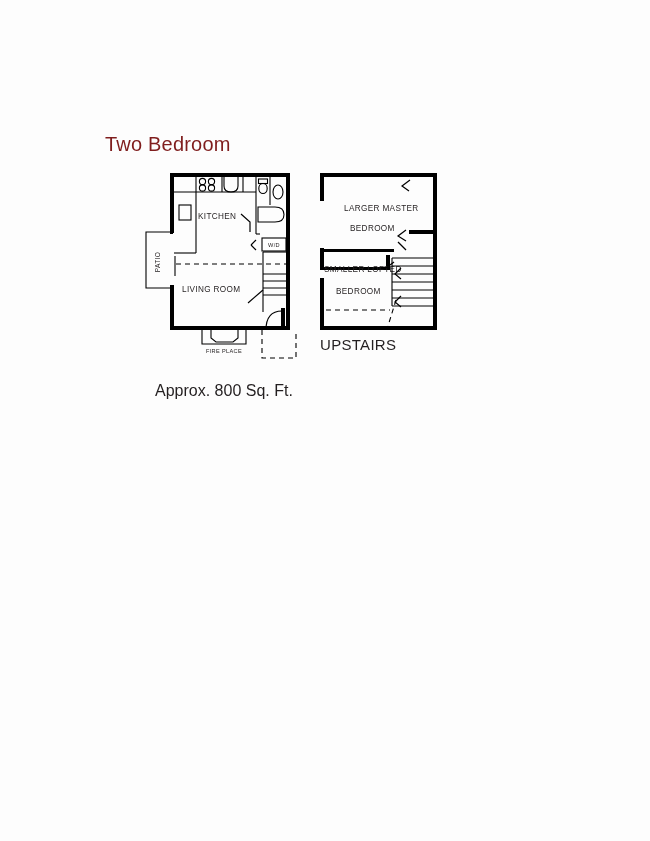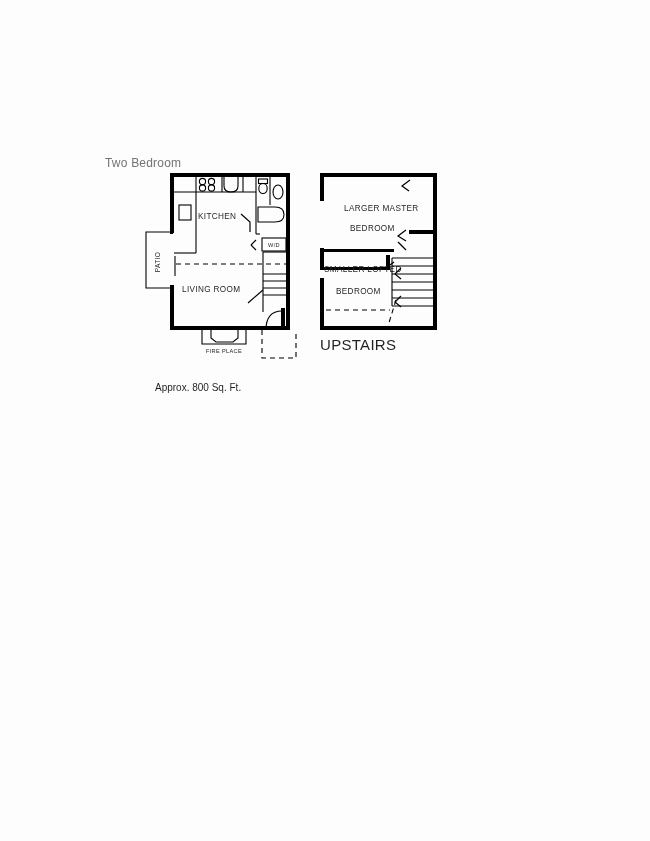--- a/index.html
+++ b/index.html
@@ -18,31 +18,31 @@
   }
   #plan-root {
     position: absolute;
     left: 0; top: 0;
     width: 650px;
     height: 841px;
   }
   #plan-title {
     position: absolute;
     left: 105px;
-    top: 156px;
-    font-size: 12px;
-    color: #737373;
+    top: 133px;
+    font-size: 20px;
+    color: #7f1d1d;
     letter-spacing: 0.2px;
     white-space: nowrap;
   }
   #plan-footnote {
     position: absolute;
     left: 155px;
     top: 382px;
-    font-size: 10px;
+    font-size: 16px;
     color: #231f20;
     white-space: nowrap;
   }
   #upstairs-caption {
     position: absolute;
     left: 320px;
     top: 336px;
     font-size: 15px;
     color: #231f20;
     letter-spacing: 0.3px;

